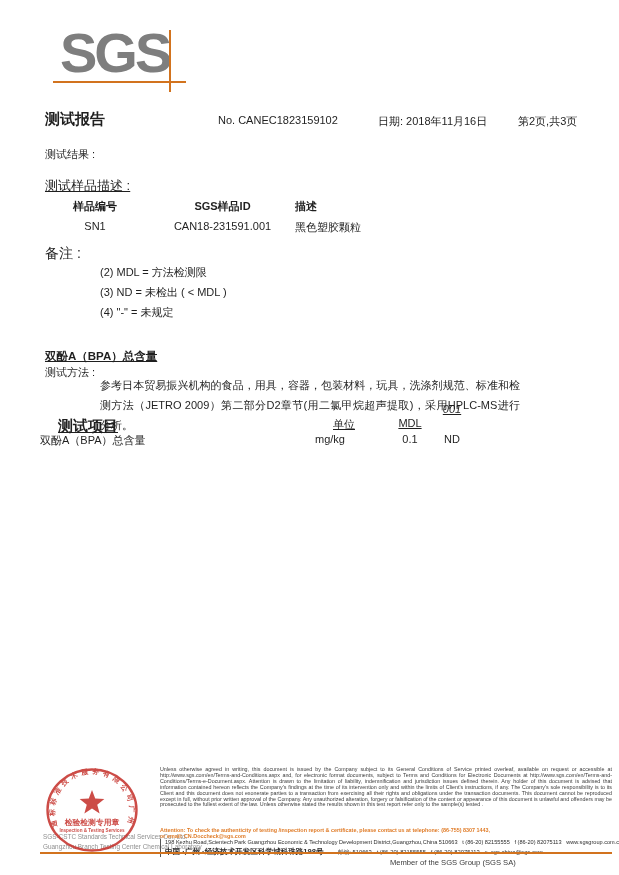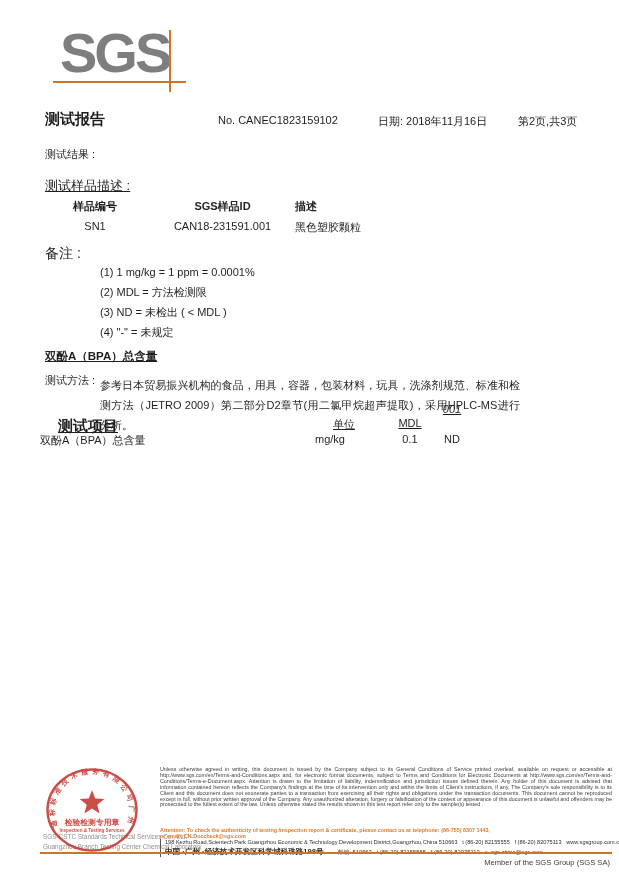--- a/index.html
+++ b/index.html
@@ -23,21 +23,21 @@
   
   .results-label { position:absolute; left:45px; top:147px; font-size:11px; }
   .sample-title { position:absolute; left:45px; top:177px; font-size:13px; font-weight:normal; text-decoration:underline; }
   .sample-table { position:absolute; left:40px; top:199px; display:grid; grid-template-columns:110px 145px auto; row-gap:6px; font-size:11px; }
   .sample-table .hd { font-weight:bold; }
   .c-center { text-align:center; }
   .remarks-title { position:absolute; left:45px; top:245px; font-size:14px; }
   .remarks-list { position:absolute; left:100px; top:262px; font-size:11px; }
   .remarks-list div { line-height:20px; }
   .bpa-title { position:absolute; left:45px; top:349px; font-size:11.5px; font-weight:bold; text-decoration:underline; }
-  .method-label { position:absolute; left:45px; top:373px; font-size:11px; }
+  .method-label { position:absolute; left:45px; top:365px; font-size:11px; }
   .method-text { position:absolute; left:100px; top:375px; width:420px; font-size:11px; line-height:20px; text-align:justify; }
   .result-hd-item { position:absolute; left:58px; top:417px; font-size:15px; font-weight:bold; text-decoration:underline; }
   .result-hd-unit { position:absolute; left:305px; top:417px; width:50px; text-align:right; font-size:11px; text-decoration:underline; }
   .result-hd-mdl  { position:absolute; left:390px; top:417px; width:40px; text-align:center; font-size:11px; text-decoration:underline; }
   .result-hd-001  { position:absolute; left:432px; top:403px; width:40px; text-align:center; font-size:11px; font-style:italic; text-decoration:underline; }
   .result-cell-item { position:absolute; left:40px; top:433px; font-size:11px; }
   .result-cell-unit { position:absolute; left:305px; top:433px; width:50px; text-align:center; font-size:11px; }
   .result-cell-mdl  { position:absolute; left:390px; top:433px; width:40px; text-align:center; font-size:11px; }
   .result-cell-001  { position:absolute; left:432px; top:433px; width:40px; text-align:center; font-size:11px; }
   
@@ -51,21 +51,21 @@
   .attention { position:absolute; left:160px; top:827px; width:452px; font-size:5.4px; line-height:6px; font-weight:bold; color:#e07c28; }
   .address-block {
     position:absolute; left:160px; top:839px; width:452px;
     border-left:1px solid #555; padding-left:4px; color:#2e2e2e;
   }
   .addr-en { font-size:5.6px; line-height:7px; white-space:pre; }
   .addr-cn-row { display:flex; align-items:baseline; gap:14px; margin-top:1px; }
   .addr-cn { font-size:7.6px; font-weight:bold; white-space:pre; }
   .addr-cn-contact { font-size:5.8px; white-space:pre; }
   .footer-rule { position:absolute; left:40px; top:852px; width:572px; height:2px; background:#d2731e; }
-  .member-line { position:absolute; left:390px; top:858px; width:220px; text-align:right; font-size:7.6px; color:#3a3a3a; }
+  .member-line { position:absolute; left:390px; top:858px; width:220px; text-align:left; font-size:7.6px; color:#3a3a3a; }
 </style>
 </head>
 <body>
 
 <div class="page">
 
   <div class="logo-text">SGS</div>
   <div class="logo-hline"></div>
   <div class="logo-vline"></div>
 
@@ -81,21 +81,20 @@
     <div class="hd c-center">样品编号</div>
     <div class="hd c-center">SGS样品ID</div>
     <div class="hd">描述</div>
     <div class="c-center">SN1</div>
     <div class="c-center">CAN18-231591.001</div>
     <div>黑色塑胶颗粒</div>
   </div>
 
   <div class="remarks-title">备注 :</div>
   <div class="remarks-list">
-    <div>(1) 1 mg/kg = 1 ppm = 0.0001%</div>
     <div>(2) MDL = 方法检测限</div>
     <div>(3) ND = 未检出 ( &lt; MDL )</div>
     <div>(4) "-" = 未规定</div>
   </div>
 
   <div class="bpa-title">双酚A（BPA）总含量</div>
   <div class="method-label">测试方法 :</div>
   <div class="method-text">参考日本贸易振兴机构的食品，用具，容器，包装材料，玩具，洗涤剂规范、标准和检测方法（JETRO 2009）第二部分D2章节(用二氯甲烷超声提取)，采用HPLC-MS进行分析。</div>
 
   <div class="result-hd-item">测试项目</div>

